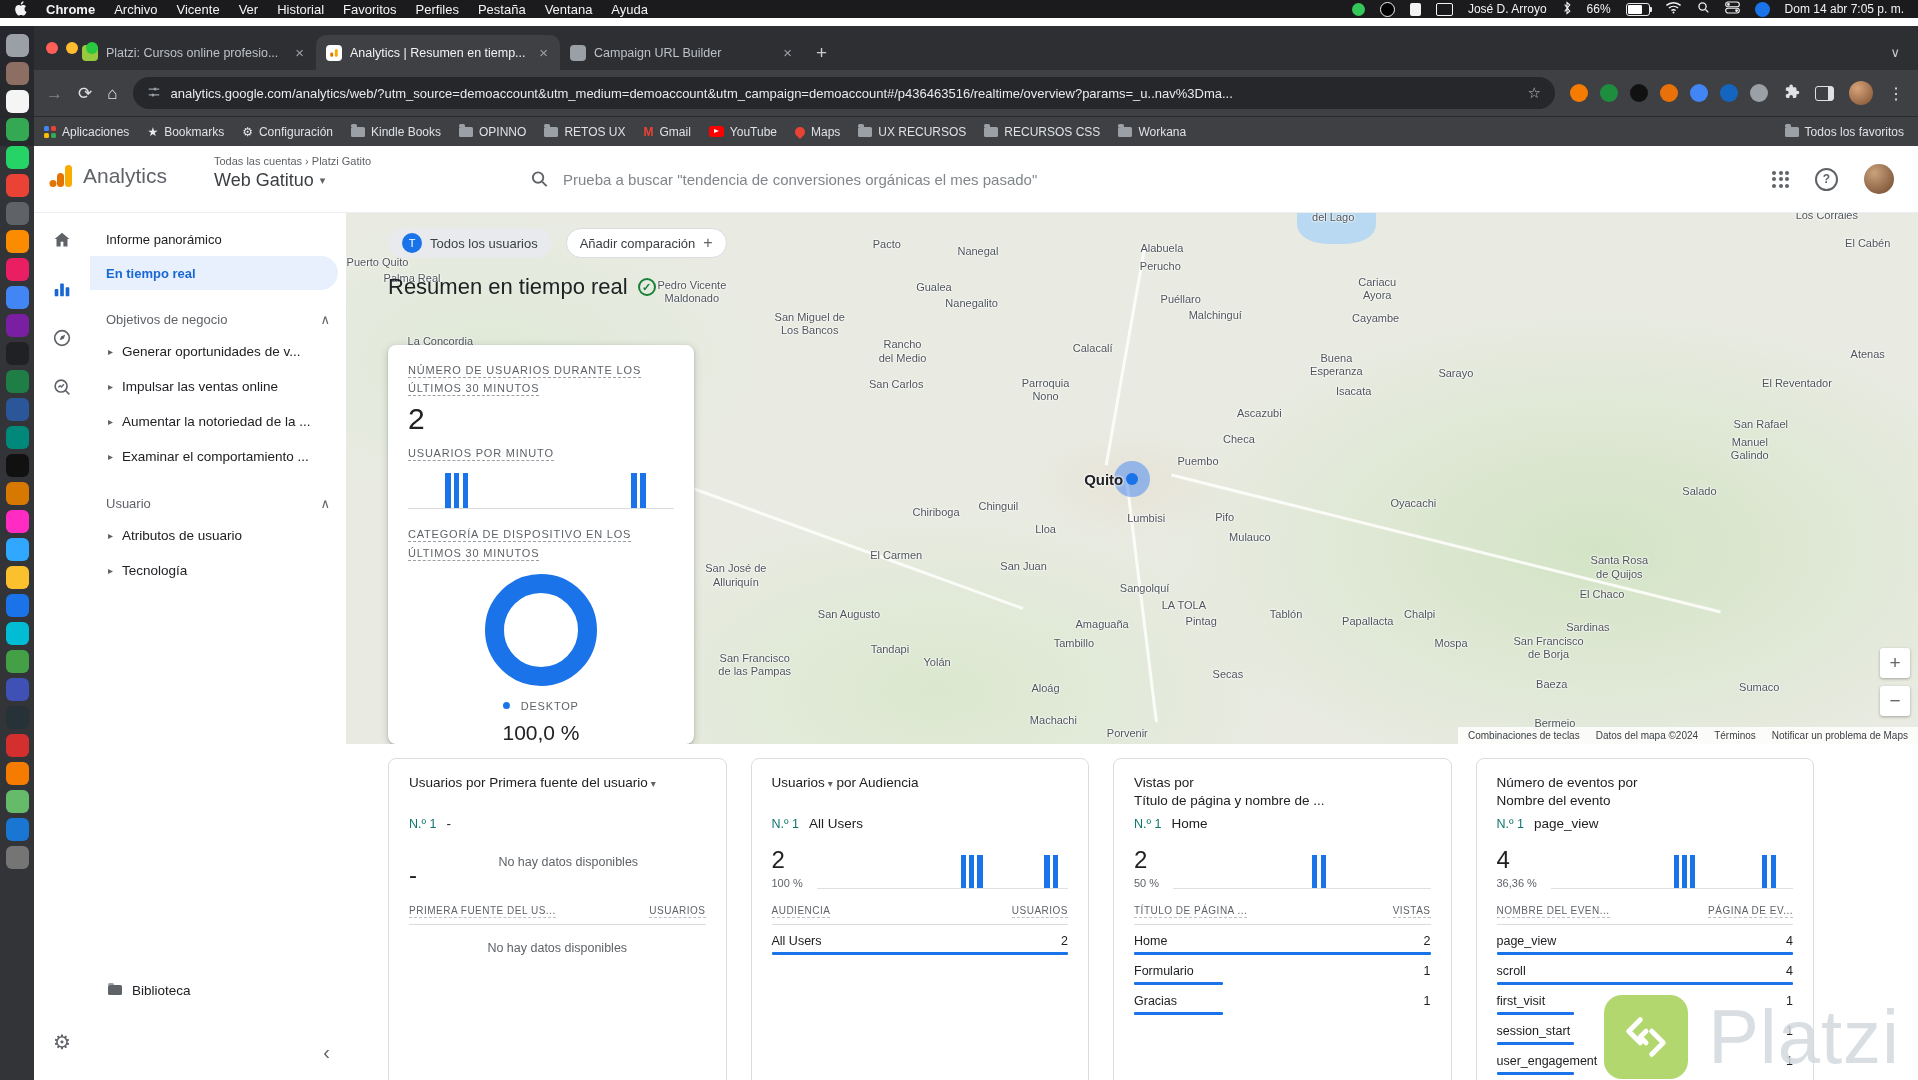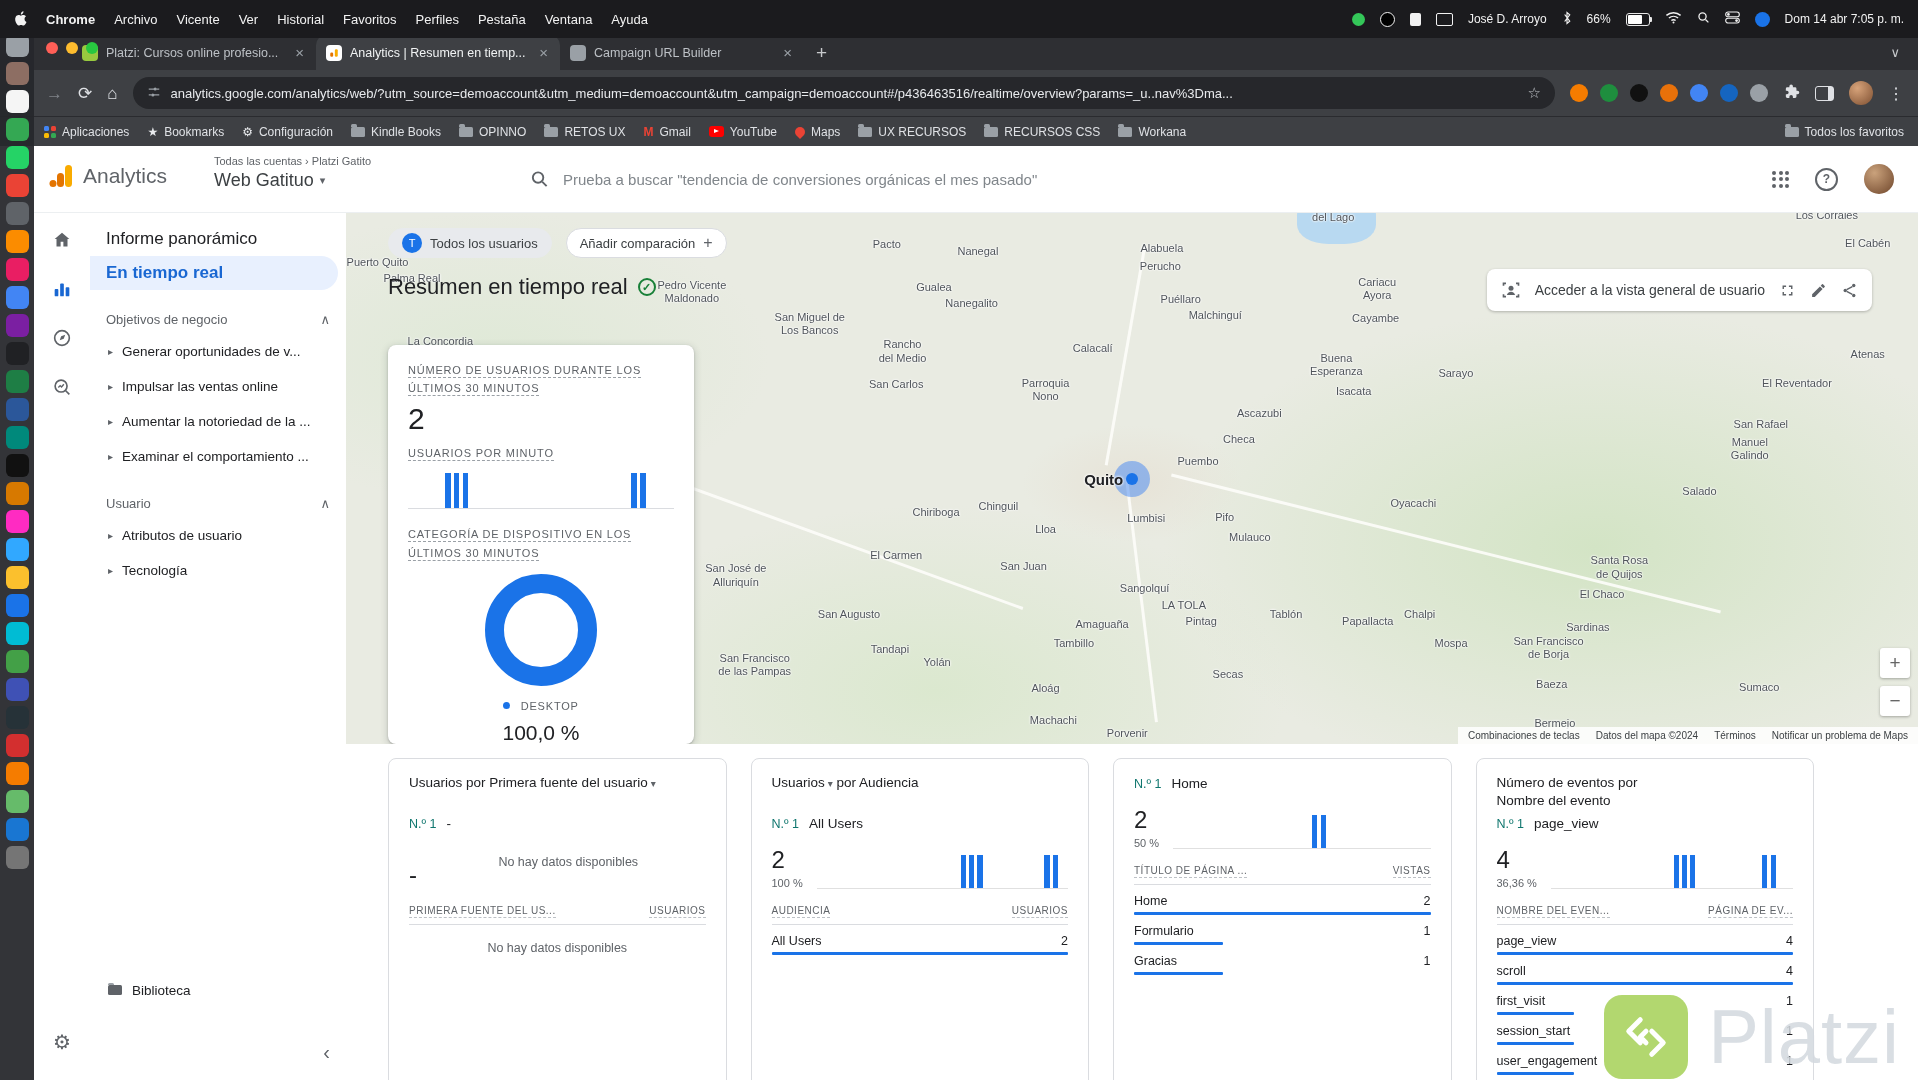--- a/index.html
+++ b/index.html
@@ -1,19 +1,19 @@
 <!DOCTYPE html>
 <html><head>
 <meta charset="utf-8">
 <style>
   html,body{margin:0;padding:0;background:#111;}
   .screen{position:relative;width:1918px;height:1080px;overflow:hidden;background:#fff;
     font-family:"Liberation Sans",sans-serif;-webkit-font-smoothing:antialiased;}
   
-  .menubar{position:absolute;top:0;left:0;right:0;height:38px;background:#1b1b1e;display:flex;
+  .menubar{position:absolute;top:0;left:0;right:0;height:18px;background:#1b1b1e;display:flex;
     align-items:center;padding:0 14px;color:#f2f2f2;font-size:13px;z-index:100;box-sizing:border-box;}
   .mb-left{display:flex;gap:19px;align-items:center;}
   .mb-item{white-space:nowrap;}
   .mb-bold{font-weight:bold;}
   .mb-right{margin-left:auto;display:flex;gap:15px;align-items:center;font-size:12px;}
   .apple{font-size:14px;line-height:1;}
   .mb-dot{width:13px;height:13px;border-radius:50%;}
   .mb-doc{width:11px;height:13px;background:#f2f2f2;border-radius:2px;}
   .mb-win{width:15px;height:11px;border:1.5px solid #f2f2f2;border-radius:2px;}
   .batt{position:relative;width:22px;height:11px;border:1px solid #e8e8e8;border-radius:3px;}
@@ -84,21 +84,21 @@
   .gicon i{width:4px;height:4px;background:#5f6368;border-radius:50%;}
   .help-ico{width:19px;height:19px;border:2px solid #5f6368;border-radius:50%;color:#5f6368;font-size:12px;
     display:flex;align-items:center;justify-content:center;font-weight:bold;}
   .ga-avatar{width:30px;height:30px;border-radius:50%;background:radial-gradient(circle at 35% 30%,#caa27c,#6e452a);}
   
   .rail{position:absolute;left:0;top:66px;bottom:0;width:56px;background:#fff;z-index:15;}
   .rail-ico{position:absolute;left:8px;width:40px;height:40px;display:flex;align-items:center;justify-content:center;border-radius:50%;}
   .rail-gear{position:absolute;left:8px;bottom:18px;width:40px;height:40px;display:flex;align-items:center;justify-content:center;
     color:#5f6368;font-size:20px;}
   .nav-panel{position:absolute;left:56px;top:66px;bottom:0;width:256px;background:#fff;padding-top:10px;z-index:15;box-sizing:border-box;}
-  .np-item{height:34px;display:flex;align-items:center;padding:0 16px;font-size:17px;color:#202124;box-sizing:border-box;}
+  .np-item{height:34px;display:flex;align-items:center;padding:0 16px;font-size:13px;color:#202124;box-sizing:border-box;}
   .np-item.sel{background:#e8f0fe;color:#1967d2;border-radius:0 17px 17px 0;width:248px;font-weight:bold;}
   .np-section{height:30px;margin-top:14px;display:flex;align-items:center;justify-content:space-between;
     padding:0 16px;font-size:13px;color:#5f6368;}
   .np-sub{height:35px;display:flex;align-items:center;gap:9px;padding:0 10px 0 18px;font-size:13.5px;color:#202124;box-sizing:border-box;}
   .np-sub .tri{color:#5f6368;font-size:10px;}
   .np-lib{position:absolute;top:761px;left:0;height:34px;display:flex;align-items:center;gap:10px;padding:0 18px;font-size:13.5px;color:#202124;}
   .np-collapse{position:absolute;bottom:16px;right:16px;color:#5f6368;font-size:20px;}
   
   .map{position:absolute;left:312px;top:66px;right:0;height:532px;background:#e9ebe2;overflow:hidden;z-index:12;}
   .blob{position:absolute;border-radius:50%;}
@@ -726,40 +726,20 @@
         <div class="donut-wrap">
             <div class="donut"></div>
           </div>
         <div class="devrow">
           <span class="devdot"></span>
           <span class="devname">DESKTOP</span>
         </div>
         <div class="devpct">100,0 %</div>
       </div>
 
-      <div class="access">
-        <svg width="20" height="20" viewBox="0 0 24 24">
-            <path fill="none" stroke="#5f6368" stroke-width="2" d="M3 7V4h3M21 7V4h-3M3 17v3h3M21 17v3h-3"></path>
-            <circle cx="12" cy="10" r="3" fill="#5f6368"></circle>
-            <path d="M7 18c1-3 3-4 5-4s4 1 5 4z" fill="#5f6368"></path>
-          </svg>
-        <span>Acceder a la vista general de usuario</span>
-        <svg width="17" height="17" viewBox="0 0 24 24" fill="#5f6368">
-            <path d="M5 5h5v2H7v3H5zM19 5h-5v2h3v3h2zM5 19h5v-2H7v-3H5zM19 19h-5v-2h3v-3h2z"></path>
-          </svg>
-        <svg width="17" height="17" viewBox="0 0 24 24" fill="#5f6368">
-            <path d="M3 17.25V21h3.75L17.8 9.94l-3.75-3.75zM20.7 7.04a1 1 0 0 0 0-1.41l-2.34-2.34a1 1 0 0 0-1.41 0l-1.83 1.83 3.75 3.75z"></path>
-          </svg>
-        <svg width="17" height="17" viewBox="0 0 24 24">
-            <circle cx="18" cy="5" r="2.4" fill="#5f6368"></circle>
-            <circle cx="6" cy="12" r="2.4" fill="#5f6368"></circle>
-            <circle cx="18" cy="19" r="2.4" fill="#5f6368"></circle>
-            <path d="M8 13.2l8 4.4M16 6.4L8 10.8" stroke="#5f6368" stroke-width="2"></path>
-          </svg>
-      </div>
 
       <div class="zoomctl">
         <div class="zbtn">+</div>
         <div class="zbtn">−</div>
       </div>
 
       <div class="attr">
           <span>Combinaciones de teclas</span>
           <span>Datos del mapa ©2024</span>
           <span>Términos</span>
@@ -906,20 +886,24 @@
         <div>
             <div class="trow">
               <span class="tn">All Users</span>
               <span class="tv">2</span>
             </div>
             <div class="tbar" style="width: 100%;"></div>
           </div>
       </div>
 
       <div class="card">
+        <div class="card-title">
+          <span>Vistas</span> <span>por</span><br>
+          <span>Título de página y nombre de ...</span>
+        </div>
         <div class="rank">
           <span class="rl">N.º 1</span>
             <span class="rv">Home</span>
         </div>
         <div class="bigrow">
           <div class="bigcol">
             <div class="big">2</div>
             <div class="pct">50 %</div>
           </div>
           <div class="cspark">

